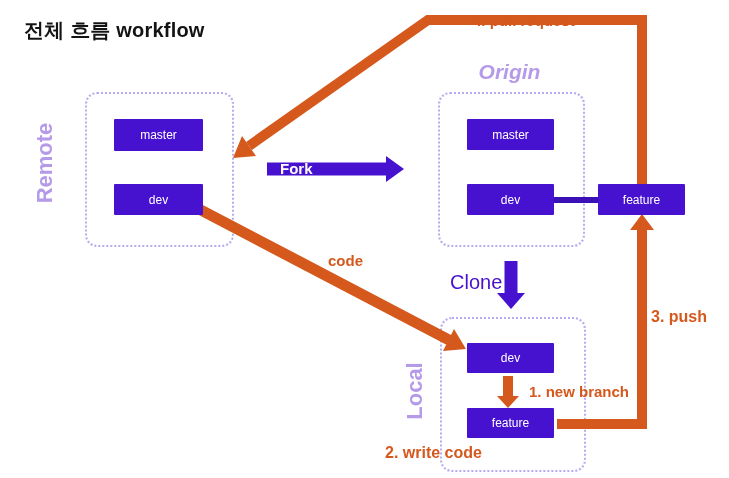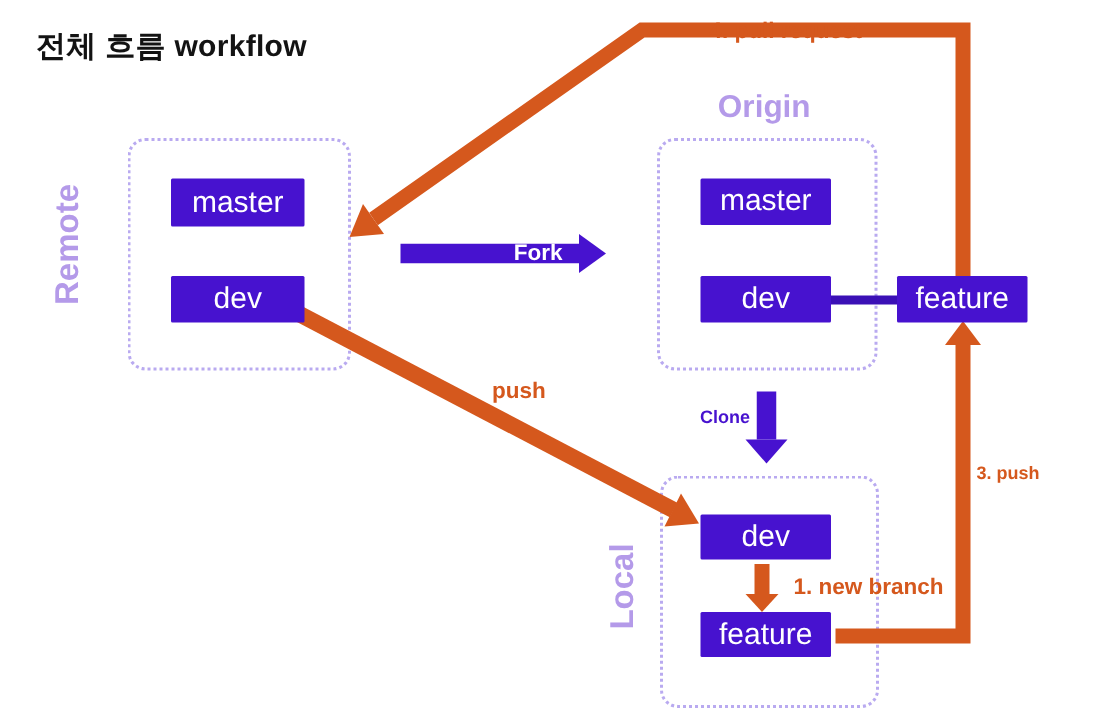--- a/index.html
+++ b/index.html
@@ -8,25 +8,25 @@
   }
   html,body{margin:0;padding:0;background:#fff;}
   .canvas{position:relative;width:729px;height:478px;background:#ffffff;overflow:hidden;
     font-family:"Liberation Sans", sans-serif;}
   .abs{position:absolute;}
   .title{left:24px;top:17px;font-size:20px;font-weight:700;color:var(--title-color);letter-spacing:.2px;}
   .group-title{font-size:21px;font-weight:700;color:var(--label-purple);text-align:center;}
   .side-label{width:120px;height:26px;font-size:22px;font-weight:700;color:var(--label-purple);
     text-align:center;line-height:26px;transform:rotate(-90deg);}
   .group-box{border:2px dotted var(--border-purple);border-radius:12px;background:transparent;z-index:1;}
-  .branch{background:var(--indigo);color:#ffffff;font-size:20px;font-weight:500;
+  .branch{background:var(--indigo);color:#ffffff;font-size:12px;font-weight:500;
     display:flex;align-items:center;justify-content:center;z-index:3;border-radius:1px;}
   .o-label{color:var(--orange);font-weight:700;font-size:15px;white-space:nowrap;z-index:4;}
-  .p-label{color:var(--indigo);font-weight:700;font-size:12px;white-space:nowrap;z-index:4;}
-  .fork-label{color:#ffffff;font-weight:700;font-size:15px;text-align:right;z-index:4;}
+  .p-label{color:var(--indigo);font-weight:400;font-size:20px;white-space:nowrap;z-index:4;}
+  .fork-label{color:#ffffff;font-weight:700;font-size:15px;text-align:left;z-index:4;}
   svg.net{position:absolute;left:0;top:0;z-index:2;}
   .stroke-orange{stroke:var(--orange);fill:none;}
   .fill-orange{fill:var(--orange);stroke:none;}
   .stroke-indigo{stroke:var(--indigo);fill:none;}
   .fill-indigo{fill:var(--indigo);stroke:none;}
   .stroke-connector{stroke:var(--connector);fill:none;}
 </style>
 </head>
 <body>
 
@@ -50,36 +50,37 @@
     <polygon points="511,309 497,293 525,293" class="fill-indigo"></polygon>
 
     <path d="M 508 376 L 508 397" stroke-width="10" class="stroke-orange"></path>
     <polygon points="508,408 497,396 519,396" class="fill-orange"></polygon>
 
     <path d="M 553 200 L 599 200" stroke-width="6" class="stroke-connector"></path>
   </svg>
 
   <div class="abs title">전체 흐름 workflow</div>
 
-  <div class="abs group-title" style="left:438px;top:60px;width:143px;">Origin</div>
+  <div class="abs group-title" style="left:438px;top:60px;width:143px;font-style:italic;">Origin</div>
   <div class="abs side-label" style="left:-15px;top:150px;">Remote</div>
   <div class="abs side-label" style="left:355px;top:378px;">Local</div>
 
   <div class="abs group-box" style="left:85px;top:92px;width:145px;height:151px;"></div>
   <div class="abs group-box" style="left:438px;top:92px;width:143px;height:151px;"></div>
   <div class="abs group-box" style="left:440px;top:317px;width:142px;height:151px;"></div>
 
   <div class="abs branch" style="left:114px;top:119px;width:89px;height:32px;">master</div>
   <div class="abs branch" style="left:114px;top:184px;width:89px;height:31px;">dev</div>
   <div class="abs branch" style="left:467px;top:119px;width:87px;height:31px;">master</div>
   <div class="abs branch" style="left:467px;top:184px;width:87px;height:31px;">dev</div>
   <div class="abs branch" style="left:598px;top:184px;width:87px;height:31px;">feature</div>
   <div class="abs branch" style="left:467px;top:343px;width:87px;height:30px;">dev</div>
   <div class="abs branch" style="left:467px;top:408px;width:87px;height:30px;">feature</div>
 
   <div class="abs fork-label" style="left:280px;top:160px;width:95px;">Fork</div>
   <div class="abs p-label" style="left:450px;top:271px;width:50px;text-align:right;">Clone</div>
-  <div class="abs o-label" style="left:328px;top:252px;">push</div>
+  <div class="abs o-label" style="left:328px;top:252px;">code</div>
   <div class="abs o-label" style="left:473px;top:12px;">4. pull request</div>
   <div class="abs o-label" style="left:529px;top:383px;">1. new branch</div>
-  <div class="abs o-label" style="left:651px;top:308px;font-size:12px;">3. push</div>
+  <div class="abs o-label" style="left:385px;top:444px;font-size:16px;">2. write code</div>
+  <div class="abs o-label" style="left:651px;top:308px;font-size:16px;">3. push</div>
 
 </div>
 
 </body></html>

